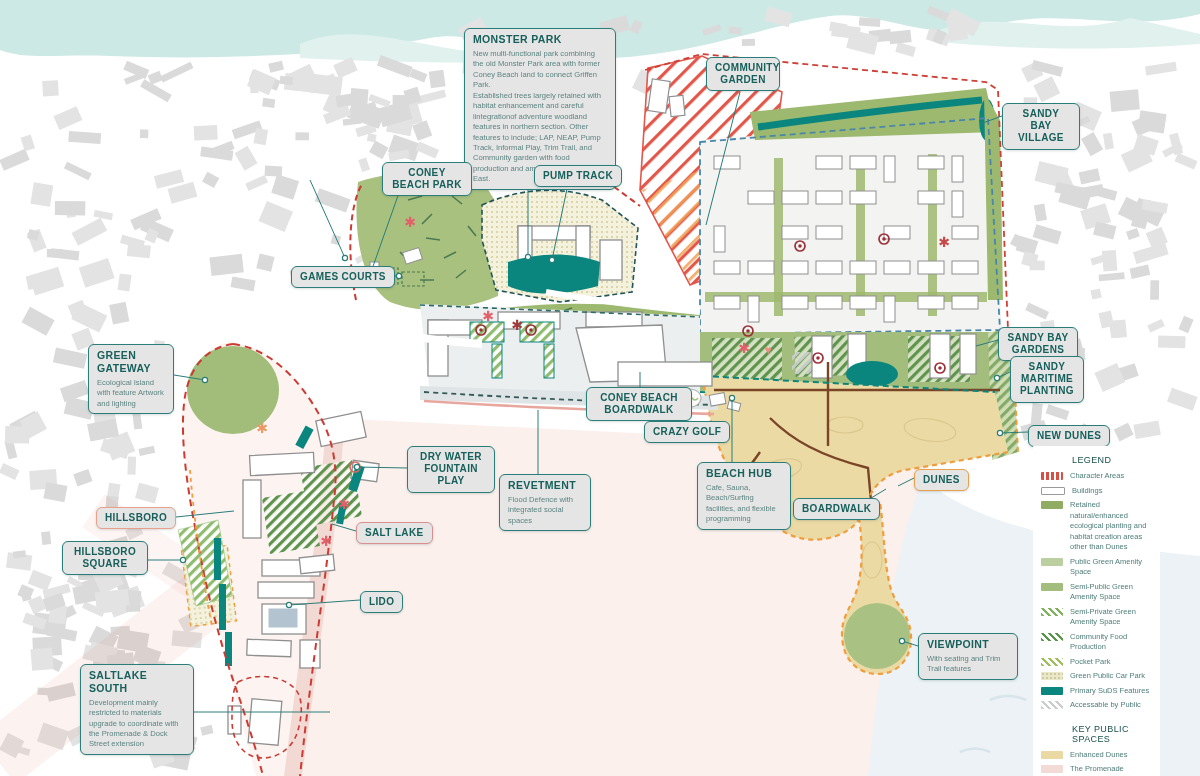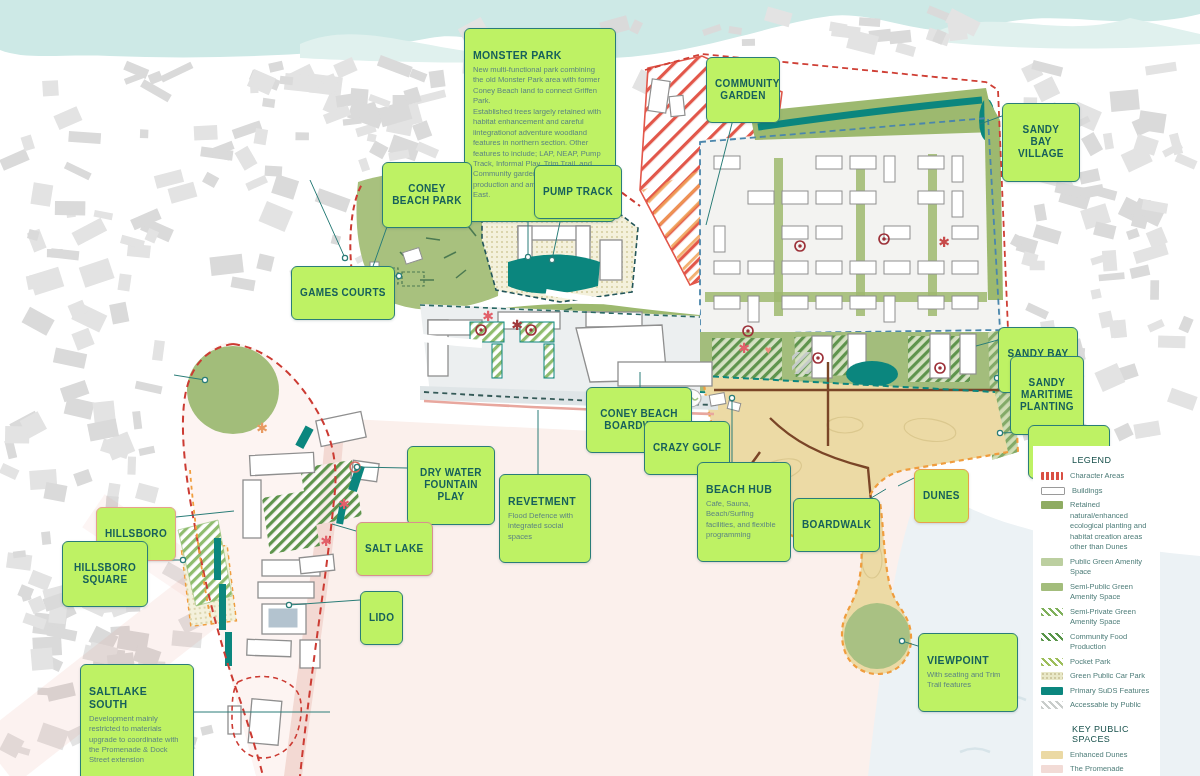--- a/index.html
+++ b/index.html
@@ -1,21 +1,21 @@
 <!DOCTYPE html>
 <html><head>
 <meta charset="utf-8">
 <style>
   html,body{margin:0;padding:0;background:#fff;}
   .stage{position:relative;width:1200px;height:776px;overflow:hidden;background:#fff;
          font-family:"Liberation Sans",sans-serif;}
   .stage svg{position:absolute;left:0;top:0;}
   #callout-layer{position:absolute;left:0;top:0;width:1200px;height:776px;pointer-events:none;}
-  .callout{position:absolute;background:#bef264;border:1.6px solid #2a7d78;border-radius:6px;
-           padding:20px 8px;box-shadow:0 1px 2.5px rgba(40,70,70,.18);text-align:center;box-sizing:border-box;}
+  .callout{position:absolute;background:#e5e5e5;border:1.6px solid #2a7d78;border-radius:6px;
+           padding:4px 8px;box-shadow:0 1px 2.5px rgba(40,70,70,.18);text-align:center;box-sizing:border-box;}
   .callout .t{font-weight:bold;font-size:10px;color:#17605b;letter-spacing:.35px;line-height:1.22;}
   .callout.desc{text-align:left;}
   .callout.desc .t{font-size:10.5px;}
   .callout .b{font-size:7.6px;color:#5c8481;line-height:1.38;margin-top:3px;white-space:pre-line;}
   .callout.v-salmon{border-color:#e8a08d;}
   .callout.v-red{border-color:#d98f8f;}
   .callout.v-orange{border-color:#e7a04b;}
   .legend-panel{position:absolute;left:1033px;top:446px;width:127px;background:#fff;
                 padding:9px 8px 12px 8px;box-sizing:border-box;}
   .legend-h{font-weight:normal;font-size:9px;color:#17504b;letter-spacing:.4px;margin:0 0 6px 0;padding-left:31px;}
@@ -641,20 +641,24 @@
       </div>
       <div class="callout v-teal" style="left: 291px; top: 266px;">
         <div class="t">GAMES COURTS</div>
       </div>
       <div class="callout v-teal" style="left: 706px; top: 57px; width: 74px;">
         <div class="t">COMMUNITY GARDEN</div>
       </div>
       <div class="callout v-teal" style="left: 1002px; top: 103px; width: 78px;">
         <div class="t">SANDY BAY VILLAGE</div>
       </div>
+      <div class="callout v-teal desc" style="left: 88px; top: 344px; width: 86px;">
+        <div class="t">GREEN GATEWAY</div>
+        <div class="b">Ecological Island with feature Artwork and lighting</div>
+      </div>
       <div class="callout v-teal" style="left: 998px; top: 327px; width: 80px;">
         <div class="t">SANDY BAY GARDENS</div>
       </div>
       <div class="callout v-teal" style="left: 1010px; top: 356px; width: 74px;">
         <div class="t">SANDY MARITIME PLANTING</div>
       </div>
       <div class="callout v-teal" style="left: 1028px; top: 425px;">
         <div class="t">NEW DUNES</div>
       </div>
       <div class="callout v-teal" style="left: 586px; top: 387px; width: 106px;">

